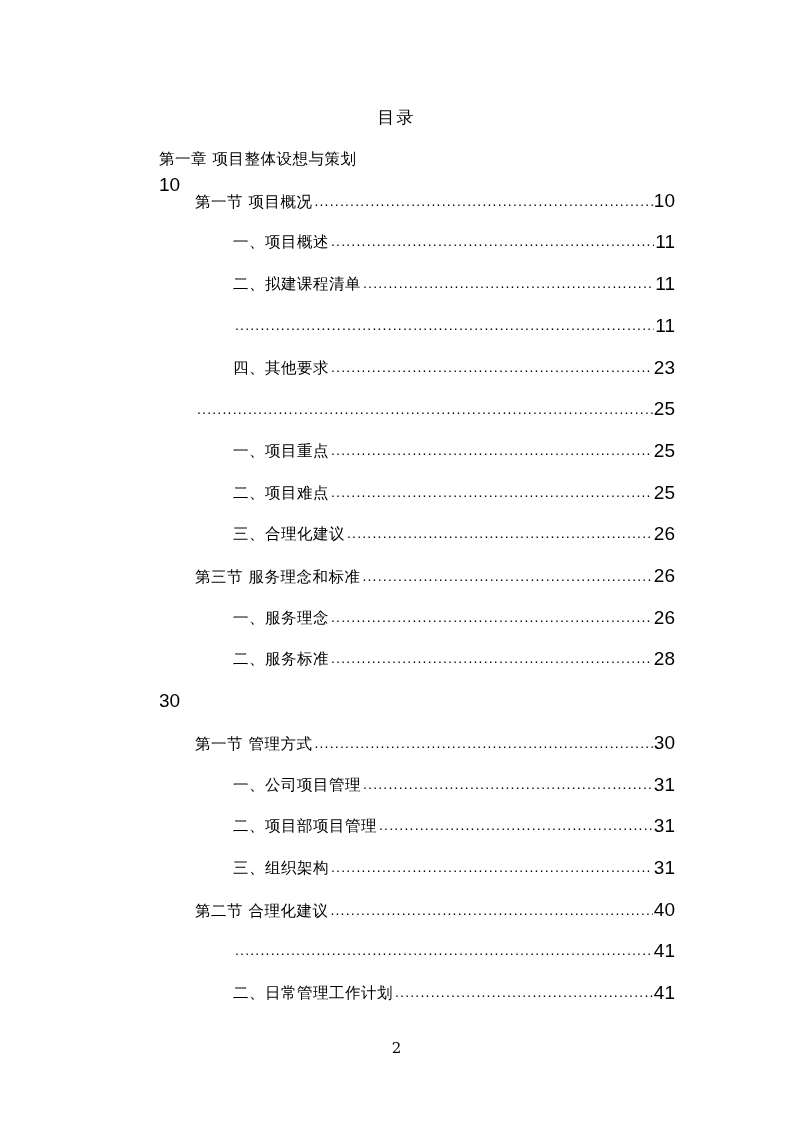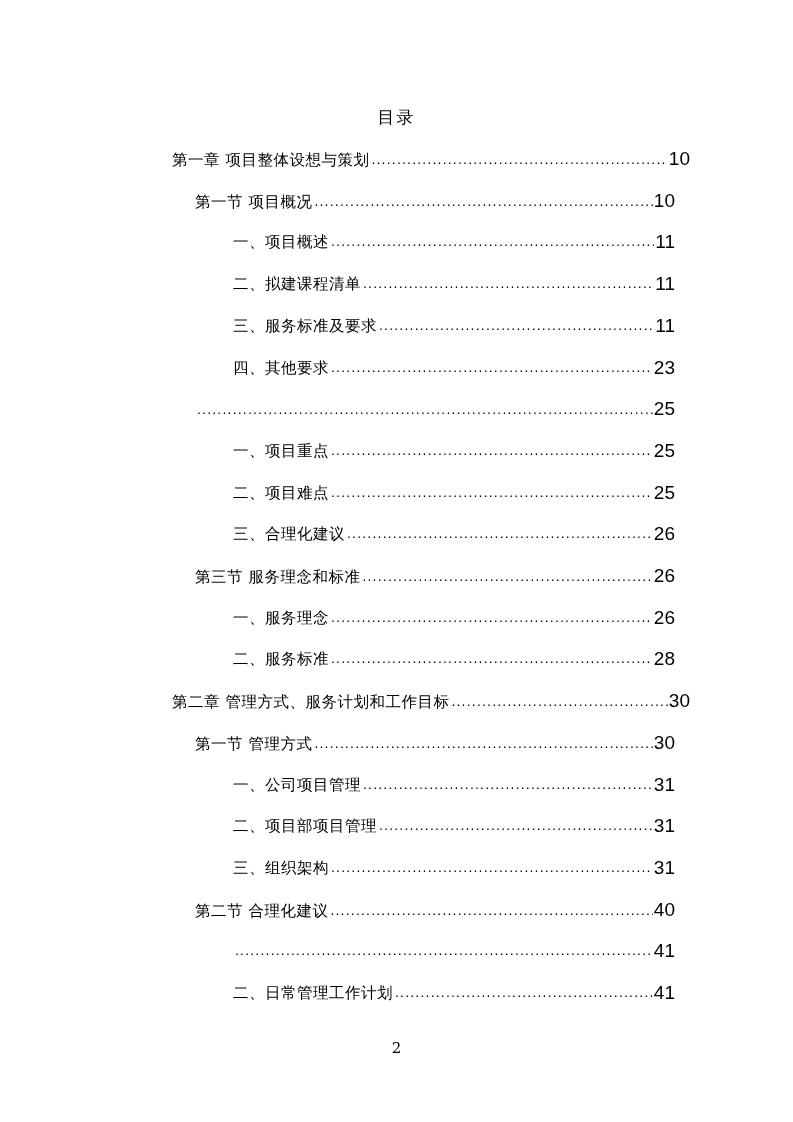--- a/index.html
+++ b/index.html
@@ -33,21 +33,21 @@
     }
     .toc-entry {
       position: absolute;
       height: 26px;
       display: flex;
       align-items: baseline;
       font-size: 15.5px;
       line-height: 26px;
       white-space: nowrap;
     }
-    .toc-entry.level-1 { left: 172px; width: 518px; }
+    .toc-entry.level-1 { left: 157px; width: 518px; flex-direction: column; }
     .toc-entry.level-2 { left: 195px; width: 480px; }
     .toc-entry.level-3 { left: 233px; width: 442px; align-items: flex-end; }
     .toc-label {
       flex: 0 0 auto;
       letter-spacing: 0.5px;
     }
     .toc-leader {
       flex: 1 1 auto;
       overflow: hidden;
       margin: 0 1px 0 2px;
@@ -97,21 +97,20 @@
     <span class="toc-label">一、项目概述</span>
     <span class="toc-leader"></span>
     <span class="toc-page">11</span>
   </div>
   <div class="toc-entry level-3" style="top:125.1px">
     <span class="toc-label">二、拟建课程清单</span>
     <span class="toc-leader"></span>
     <span class="toc-page">11</span>
   </div>
   <div class="toc-entry level-3" style="top:166.8px">
-    <span class="toc-label">三、服务标准及要求</span>
     <span class="toc-leader"></span>
     <span class="toc-page">11</span>
   </div>
   <div class="toc-entry level-3" style="top:208.5px">
     <span class="toc-label">四、其他要求</span>
     <span class="toc-leader"></span>
     <span class="toc-page">23</span>
   </div>
   <div class="toc-entry level-2" style="top:250.2px">
     <span class="toc-leader"></span>
@@ -141,21 +140,20 @@
     <span class="toc-label">一、服务理念</span>
     <span class="toc-leader"></span>
     <span class="toc-page">26</span>
   </div>
   <div class="toc-entry level-3" style="top:500.4px">
     <span class="toc-label">二、服务标准</span>
     <span class="toc-leader"></span>
     <span class="toc-page">28</span>
   </div>
   <div class="toc-entry level-1" style="top:542.1px">
-    <span class="toc-label">第二章  管理方式、服务计划和工作目标</span>
     <span class="toc-leader"></span>
     <span class="toc-page">30</span>
   </div>
   <div class="toc-entry level-2" style="top:583.8px">
     <span class="toc-label">第一节  管理方式</span>
     <span class="toc-leader"></span>
     <span class="toc-page">30</span>
   </div>
   <div class="toc-entry level-3" style="top:625.5px">
     <span class="toc-label">一、公司项目管理</span>

